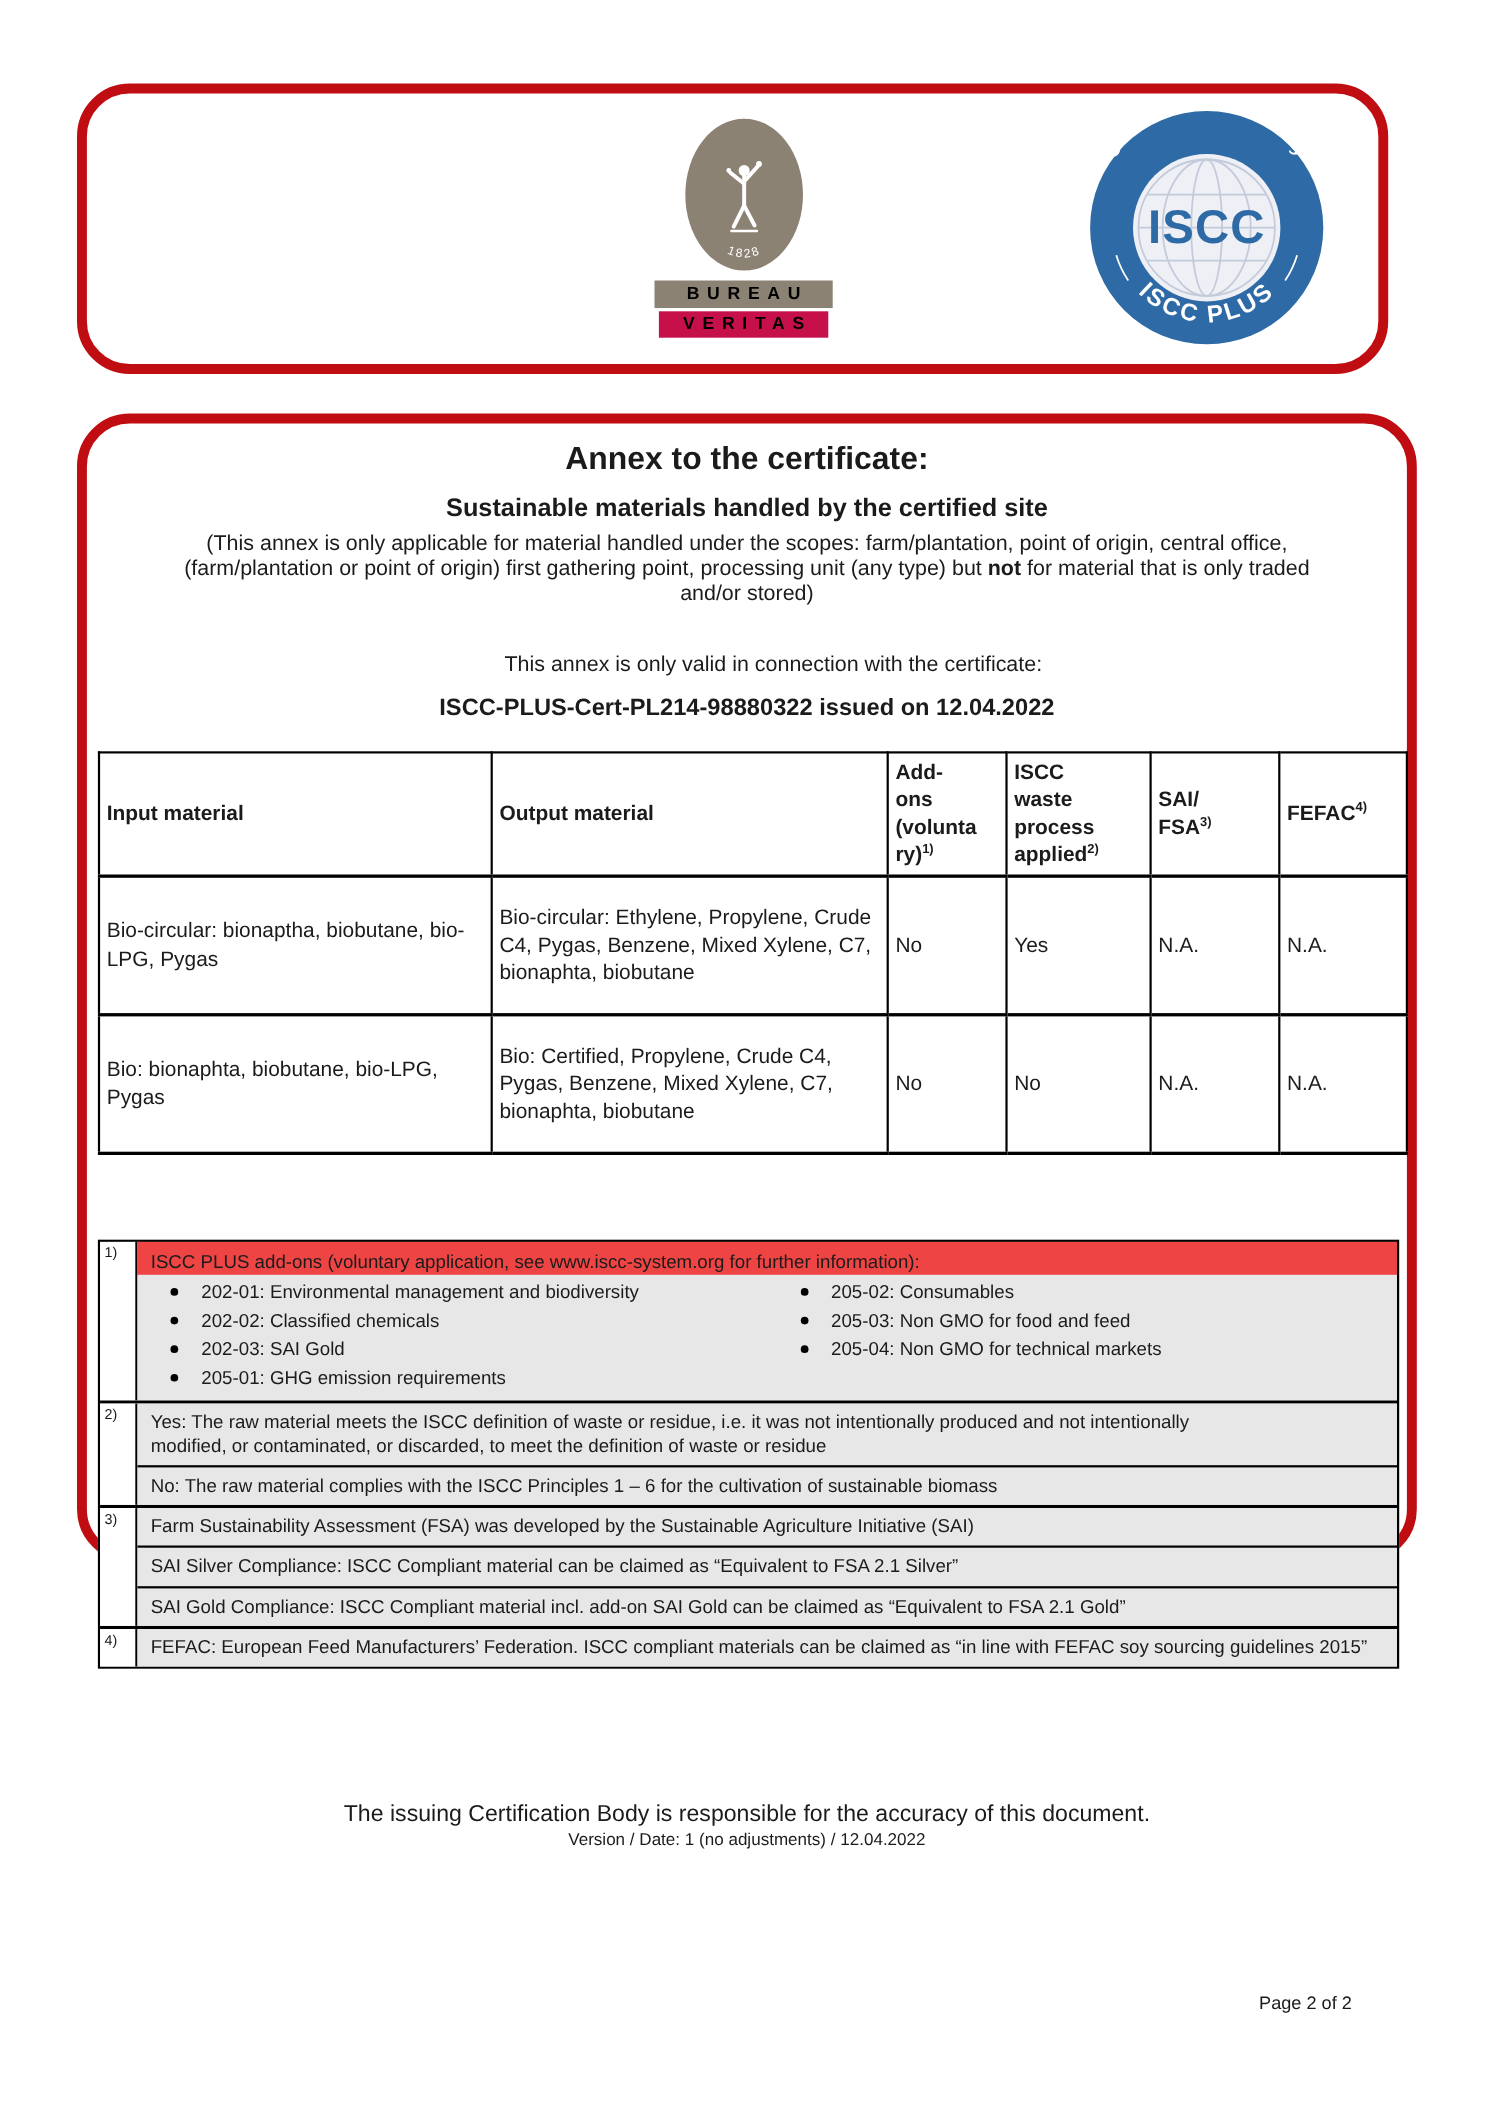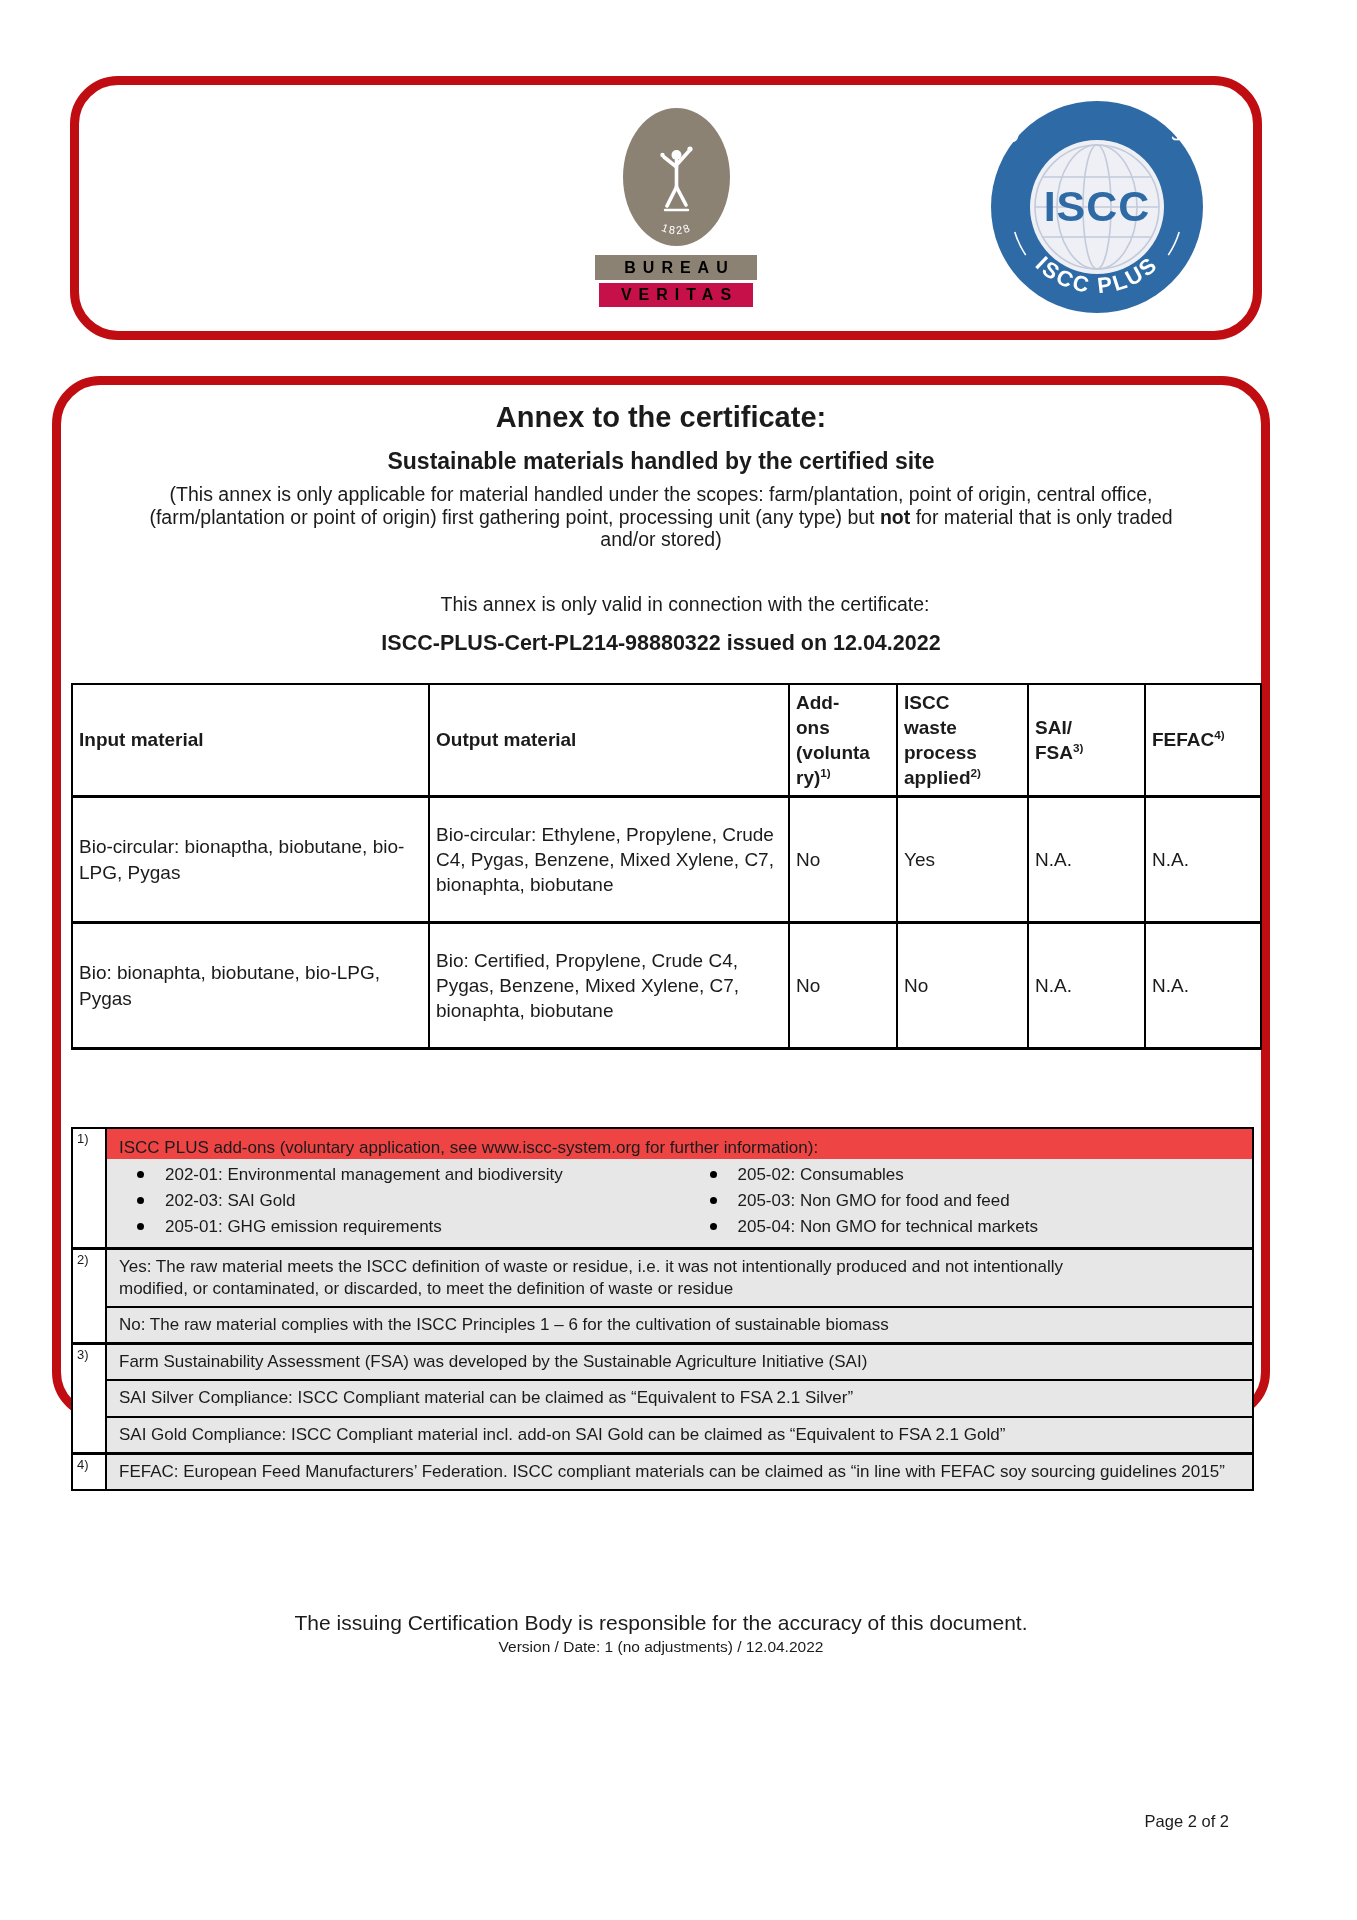--- a/index.html
+++ b/index.html
@@ -1,20 +1,20 @@
 <!DOCTYPE html>
 <html><head>
 <meta charset="utf-8">
 <style>
   html,body{margin:0;padding:0;background:#fff;}
   .page{position:relative;width:1357px;height:1920px;background:#fff;overflow:hidden;
         font-family:"Liberation Sans", sans-serif;color:#1b1b1b;}
   .rbox{position:absolute;box-sizing:border-box;border:9px solid #c00d12;border-radius:48px;background:#fff;}
   .header-box{left:70px;top:76px;width:1192px;height:264px;}
-  .main-box{left:52px;top:376px;width:1218px;height:1044px;text-align:center;}
+  .main-box{left:70px;top:376px;width:1218px;height:1044px;text-align:center;}
 
   
   .bv-wrap{position:absolute;left:516px;top:22px;width:162px;text-align:center;}
   .bv-wrap svg{display:block;margin:0 auto;}
   .bv-band{color:#000000;font-weight:bold;font-size:16px;letter-spacing:7px;text-indent:7px;
            display:flex;align-items:center;justify-content:center;}
   .bv-band-gray{background:#8c8274;height:25px;margin-top:8px;}
   .bv-band-red{background:#c51049;height:24px;margin:3px 4px 0 4px;}
 
   
@@ -186,20 +186,21 @@
 
     <div class="footnotes">
 
       <div class="fn-group">
         <div class="fn-marker">1)</div>
         <div class="fn-content">
           <div class="fn1-intro">ISCC PLUS add-ons (voluntary application, see www.iscc-system.org for further information):</div>
           <div class="fn1-bullets">
             <ul>
               <li>202-01: Environmental management and biodiversity</li>
+              <li>202-02: Classified chemicals</li>
               <li>202-03: SAI Gold</li>
               <li>205-01: GHG emission requirements</li>
             </ul>
             <ul>
               <li>205-02: Consumables</li>
               <li>205-03: Non GMO for food and feed</li>
               <li>205-04: Non GMO for technical markets</li>
             </ul>
           </div>
         </div>

